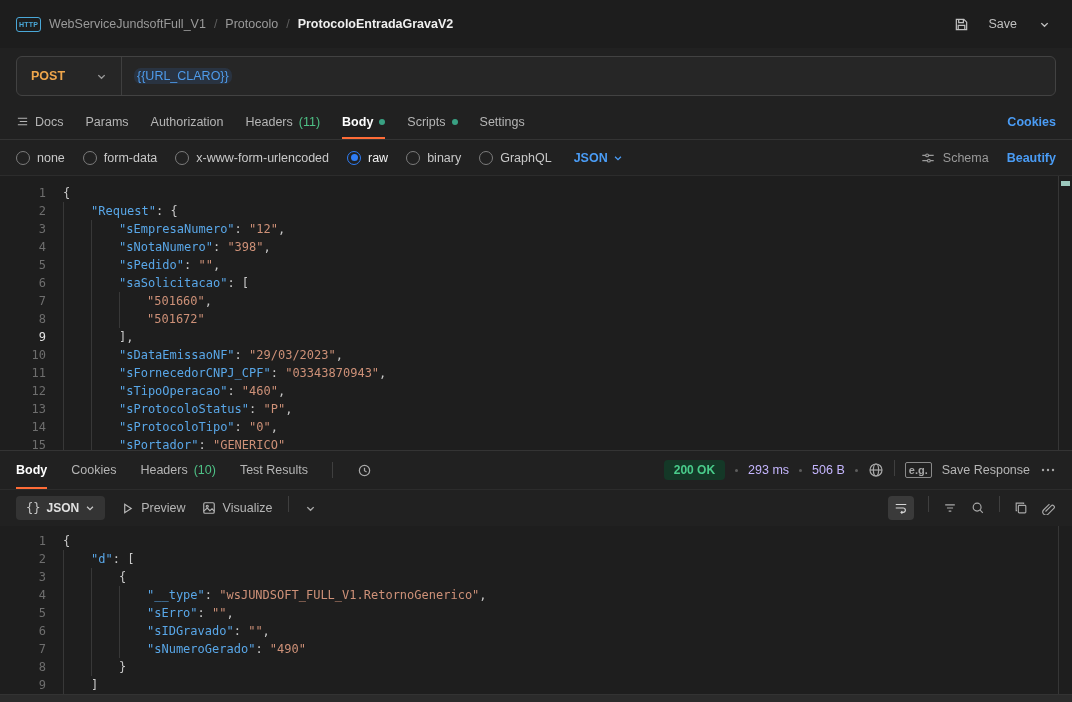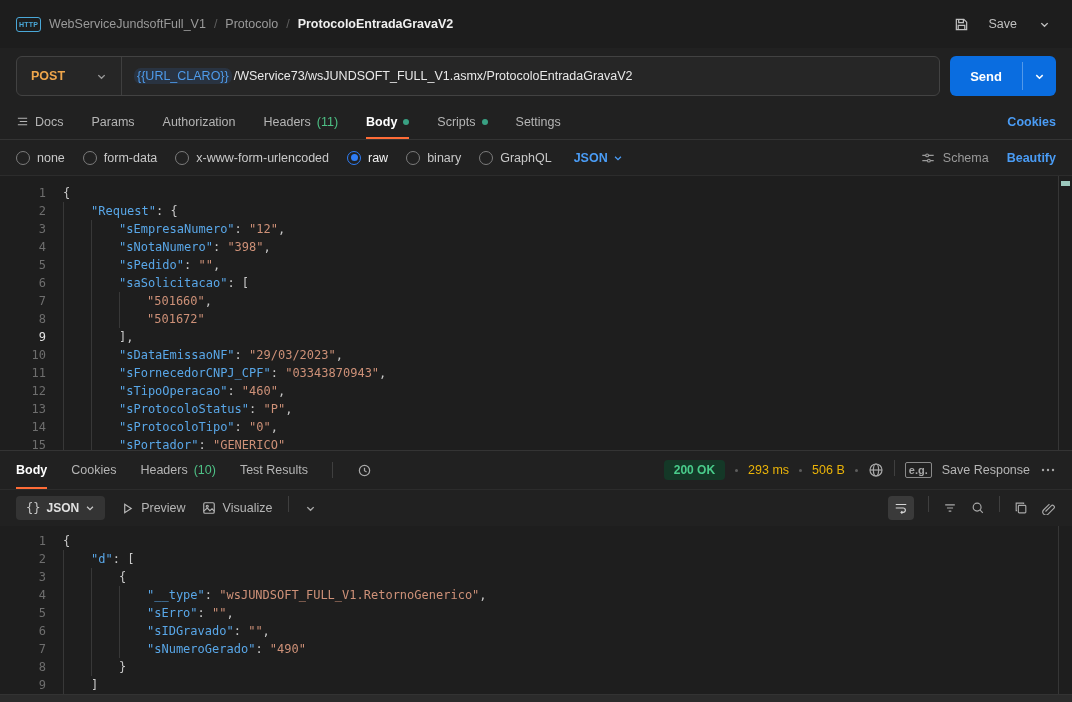--- a/index.html
+++ b/index.html
@@ -30,21 +30,21 @@
   .method { width:104px; display:flex; align-items:center; justify-content:space-between; padding:0 14px; color:#efa64c; font-weight:bold; font-size:12.5px; cursor:pointer; }
   .url-text { flex:1; padding:0 12px; font-size:12.5px; color:#e8e8e8; white-space:nowrap; overflow:hidden; display:flex; align-items:center; gap:2px; }
   .url-var { color:#4e9bea; background:rgba(60,125,210,.16); border-radius:7px; padding:1px 3px; }
   .send-btn { height:40px; background:#0a6de0; border-radius:6px; display:flex; align-items:stretch; color:#fff; cursor:pointer; }
   .send-main { padding:0 20px; display:flex; align-items:center; font-weight:bold; font-size:13px; }
   .send-sep { width:1px; background:rgba(255,255,255,.3); margin:6px 0; }
   .send-caret { padding:0 11px; display:flex; align-items:center; }
 
   
   .tabs { height:36px; padding:0 16px; display:flex; align-items:center; border-bottom:1px solid #343434; justify-content:space-between; }
-  .tabs-left { display:flex; align-items:center; gap:28px; height:100%; }
+  .tabs-left { display:flex; align-items:center; gap:22px; height:100%; }
   .tab { display:flex; align-items:center; gap:6px; color:#b5b5b5; height:100%; position:relative; cursor:pointer; }
   .tab.active { color:#ffffff; font-weight:bold; }
   .tab.active::after { content:""; position:absolute; left:0; right:0; bottom:0; height:2px; background:#ff6c37; }
   .tab .cnt { color:#4ec186; }
   .dot { width:6px; height:6px; border-radius:50%; background:#39a183; }
   .link-blue { color:#4a9cf5; cursor:pointer; }
   .bold { font-weight:bold; }
 
   
   .modes { height:36px; padding:0 16px; display:flex; align-items:center; justify-content:space-between; border-bottom:1px solid #2c2c2c; }
@@ -72,21 +72,21 @@
   .overview { position:absolute; top:0; right:0; bottom:0; width:14px; border-left:1px solid #363636; }
   .overview .mark { position:absolute; top:5px; left:2px; right:2px; height:5px; background:#9cc8bd; }
   .hscroll { position:absolute; left:0; right:0; bottom:0; height:8px; background:#2b2b2b; border-top:1px solid #333; }
 
   
   .resp-head { height:40px; padding:0 16px; display:flex; align-items:center; justify-content:space-between; border-top:1px solid #343434; border-bottom:1px solid #2c2c2c; background:#212121; }
   .resp-tabs { display:flex; align-items:center; gap:24px; height:100%; }
   .resp-meta { display:flex; align-items:center; gap:10px; }
   .status-pill { background:#143827; color:#49cc8b; font-weight:bold; font-size:12px; padding:3px 10px; border-radius:4px; }
   .meta-dot { width:3px; height:3px; border-radius:50%; background:#5d5d5d; }
-  .meta-txt { color:#eab308; }
+  .meta-txt { color:#c4b5fd; }
   .icon-plain { color:#a8a8a8; display:flex; align-items:center; cursor:pointer; }
   .eg-badge { border:1px solid #8a8a8a; color:#a8a8a8; border-radius:2px; font-size:11px; padding:1px 3px; font-weight:bold; }
   .save-resp { color:#b5b5b5; }
 
   
   .resp-tools { height:36px; padding:0 16px; display:flex; align-items:center; justify-content:space-between; background:#212121; }
   .rt-left { display:flex; align-items:center; gap:16px; }
   .fmt-btn { background:#343434; border-radius:4px; padding:5px 10px; display:flex; align-items:center; gap:6px; color:#e0e0e0; font-weight:bold; font-size:12px; cursor:pointer; }
   .fmt-braces { color:#c9c9c9; font-family:"DejaVu Sans Mono", monospace; font-weight:normal; }
   .tool-item { display:flex; align-items:center; gap:7px; color:#b5b5b5; cursor:pointer; }
@@ -130,32 +130,20 @@
     <div class="url-box">
       <div class="method">
         <span>POST</span>
         <svg width="11" height="11" viewBox="0 0 12 12" fill="none" stroke="#9a9a9a" stroke-width="1.5">
             <path d="M2.5 4.5 6 8l3.5-3.5"></path>
           </svg>
       </div>
       <div class="divv"></div>
       <div class="url-text">
         <span class="url-var">{{URL_CLARO}}</span>
-        <span>/WService73/wsJUNDSOFT_FULL_V1.asmx/ProtocoloEntradaGravaV2</span>
-      </div>
-    </div>
-    <div class="send-btn">
-      <div class="send-main">
-        <span>Send</span>
-      </div>
-      <div class="send-sep"></div>
-      <div class="send-caret">
-        <svg width="11" height="11" viewBox="0 0 12 12" fill="none" stroke="#fff" stroke-width="1.6">
-            <path d="M2.5 4.5 6 8l3.5-3.5"></path>
-          </svg>
       </div>
     </div>
   </div>
 
   <div class="tabs">
     <div class="tabs-left">
       <div class="tab">
         <span>
           <svg width="13" height="13" viewBox="0 0 14 14" fill="none" stroke="#b5b5b5" stroke-width="1.3">
             <path d="M2 3.5h10M4 7h8M2 10.5h10"></path>

